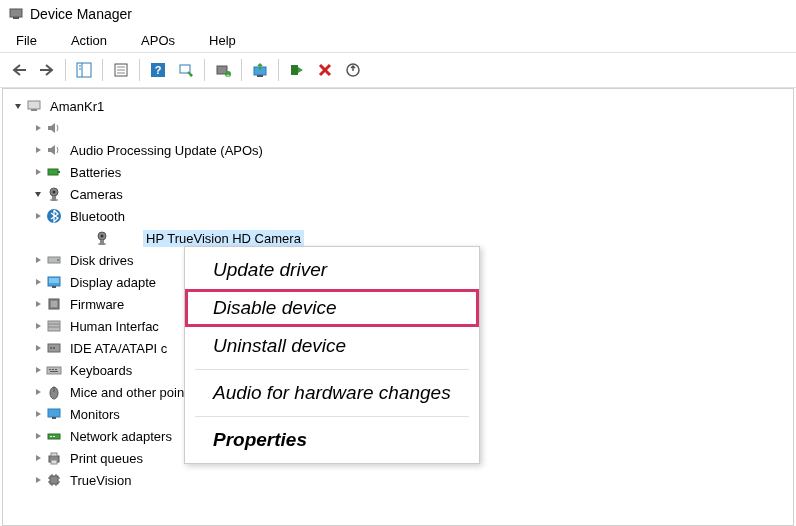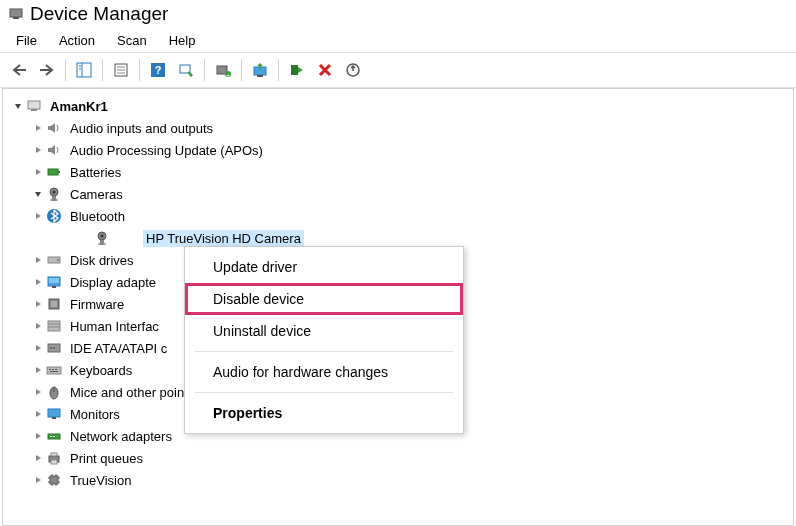--- a/index.html
+++ b/index.html
@@ -1,39 +1,39 @@
 <!DOCTYPE html>
 <html><head>
 <meta charset="utf-8">
 <style>
 * { box-sizing: border-box; margin: 0; padding: 0; }
 body { font-family: "Segoe UI", Tahoma, sans-serif; font-size: 13px; background: #fff; color: #000; width: 796px; height: 526px; overflow: hidden; position: relative; }
 
 .titlebar { display: flex; align-items: center; padding: 4px 8px; height: 28px; gap: 6px; }
 .titlebar .icon { width: 16px; height: 16px; display: flex; align-items: center; justify-content: center; }
-.titlebar .title { font-size: 19px; }
-
-.menubar { display: flex; gap: 2px; padding: 2px 6px; height: 24px; align-items: center; }
+.titlebar .title { font-size: 14px; }
+
+.menubar { display: flex; gap: 14px; padding: 2px 6px; height: 24px; align-items: center; }
 .menubar .menu-item { padding: 2px 10px; cursor: default; }
 
 .toolbar { display: flex; align-items: center; gap: 2px; padding: 3px 6px; border-top: 1px solid #e0e0e0; border-bottom: 1px solid #e0e0e0; height: 36px; }
 .toolbar .tb-btn { width: 26px; height: 26px; display: flex; align-items: center; justify-content: center; cursor: default; border: 1px solid transparent; }
 .toolbar .sep { width: 1px; height: 22px; background: #d0d0d0; margin: 0 3px; }
 
 .tree { padding: 6px 4px 6px 6px; overflow: auto; height: calc(526px - 28px - 24px - 36px); border: 1px solid #d0d0d0; margin: 0 2px 2px 2px; }
 .tree-row { display: flex; align-items: center; height: 22px; white-space: nowrap; }
 .tree-row .expander { width: 14px; height: 14px; display: flex; align-items: center; justify-content: center; cursor: pointer; color: #666; font-size: 10px; }
 .tree-row .node-icon { width: 18px; height: 18px; display: flex; align-items: center; justify-content: center; margin-right: 4px; }
 .tree-row .node-label { padding: 1px 3px; }
 .tree-row.selected .node-label { background: #cce8ff; }
-.indent-0 { padding-left: 2px; font-weight: bold; }
+.indent-0 { padding-left: 2px; }
 .indent-1 { padding-left: 22px; }
 .indent-2 { padding-left: 42px; gap: 28px; }
 
-.context-menu { position: absolute; background: #fff; border: 1px solid #ccc; box-shadow: 2px 2px 6px rgba(0,0,0,0.2); padding: 4px 0; font-size: 14px; min-width: 280px; }
+.context-menu { position: absolute; background: #fff; border: 1px solid #ccc; box-shadow: 2px 2px 6px rgba(0,0,0,0.2); padding: 4px 0; font-size: 19px; min-width: 280px; font-style: italic; }
 .context-menu .cm-item { padding: 8px 28px; cursor: default; }
 .context-menu .cm-sep { height: 1px; background: #e0e0e0; margin: 4px 10px; }
 .context-menu .cm-item.bold { font-weight: bold; }
 .context-menu .cm-item.highlighted { outline: 3px solid #d6336c; outline-offset: -3px; }
 
 svg { display: block; }
 </style>
 </head>
 <body>
 
@@ -43,21 +43,21 @@
         <rect x="2" y="3" width="12" height="8" fill="#888" stroke="#555"></rect>
         <rect x="5" y="11" width="6" height="2" fill="#555"></rect>
       </svg>
   </span>
   <span class="title">Device Manager</span>
 </div>
 
 <div class="menubar">
   <span class="menu-item">File</span>
   <span class="menu-item">Action</span>
-  <span class="menu-item">Scan</span>
+  <span class="menu-item">APOs</span>
   <span class="menu-item">Help</span>
 </div>
 
 <div class="toolbar">
   <div class="tb-btn">
       <svg width="18" height="14" viewBox="0 0 18 14">
         <path d="M10 2 L4 7 L10 12 M4 7 H16" stroke="#555" stroke-width="2" fill="none"></path>
       </svg>
     </div>
   <div class="tb-btn">
@@ -153,21 +153,20 @@
         <svg width="10" height="10" viewBox="0 0 10 10">
           <path d="M3 2 L8 5 L3 8 Z" fill="#888"></path>
         </svg>
       </span>
       <span class="node-icon">
         <svg width="16" height="16" viewBox="0 0 16 16">
           <path d="M2 6 H5 L9 3 V13 L5 10 H2 Z" fill="#888"></path>
           <path d="M11 5 Q13 8 11 11" stroke="#888" fill="none"></path>
         </svg>
       </span>
-      <span class="node-label">Audio inputs and outputs</span>
     </div>
     <div class="tree-row indent-1">
       <span class="expander">
         <svg width="10" height="10" viewBox="0 0 10 10">
           <path d="M3 2 L8 5 L3 8 Z" fill="#888"></path>
         </svg>
       </span>
       <span class="node-icon">
         <svg width="16" height="16" viewBox="0 0 16 16">
           <path d="M2 6 H5 L9 3 V13 L5 10 H2 Z" fill="#888"></path>

